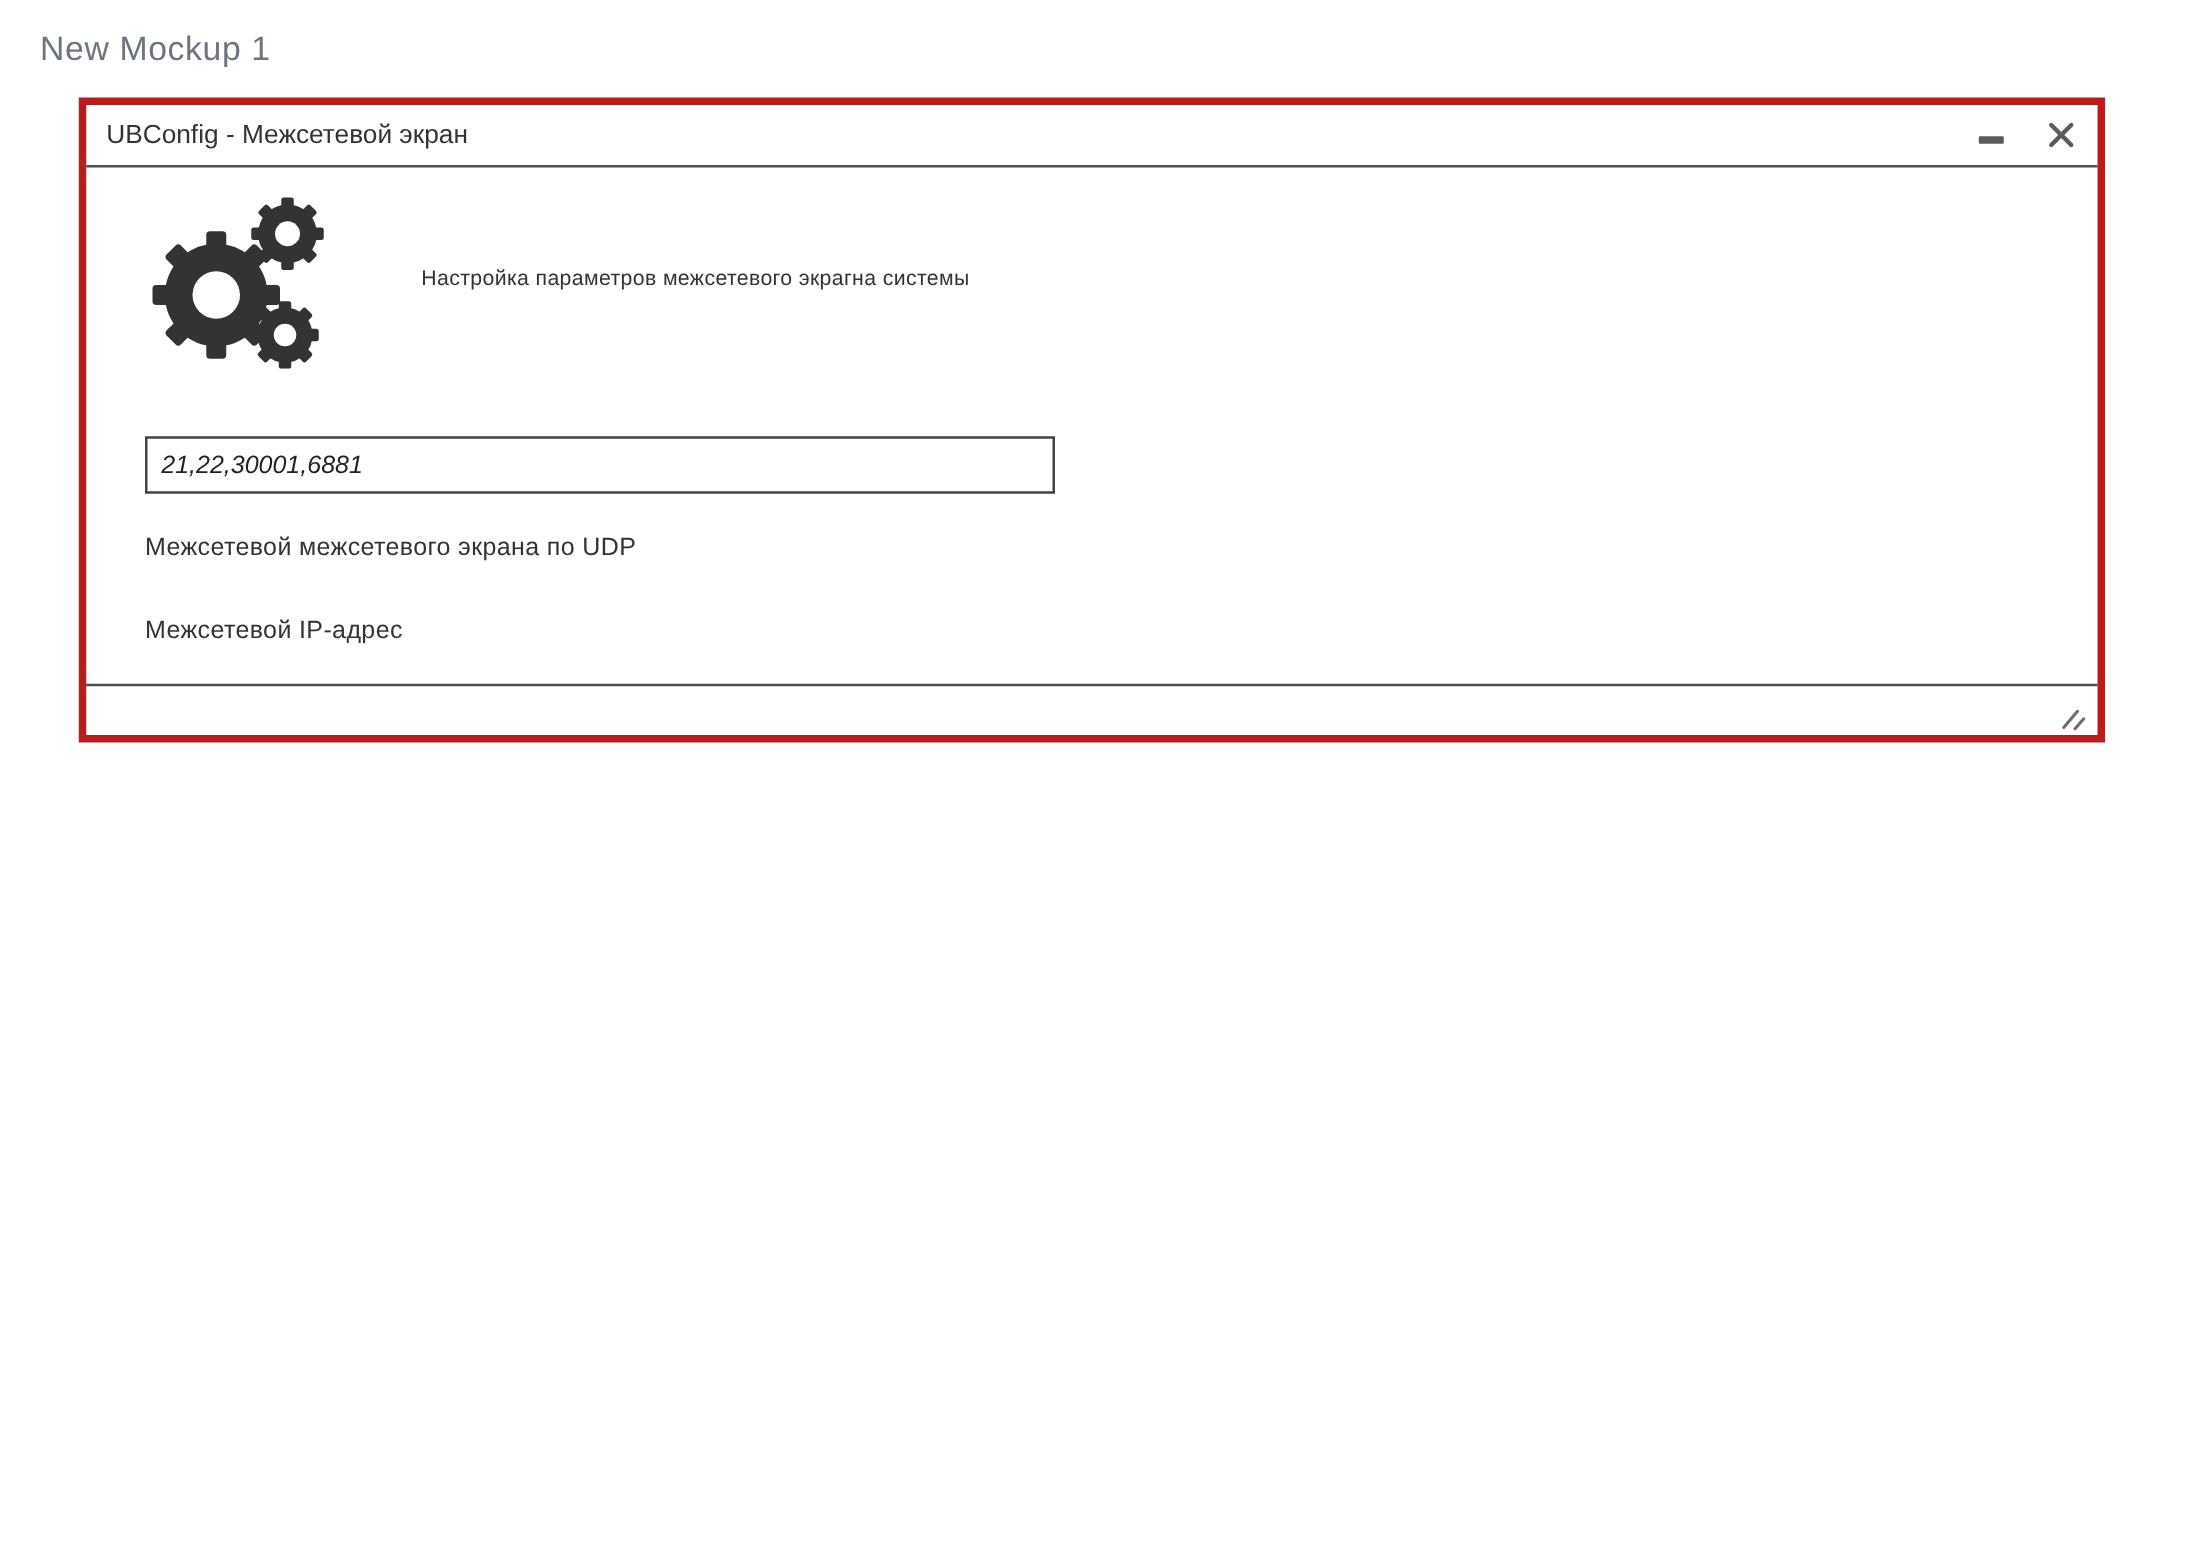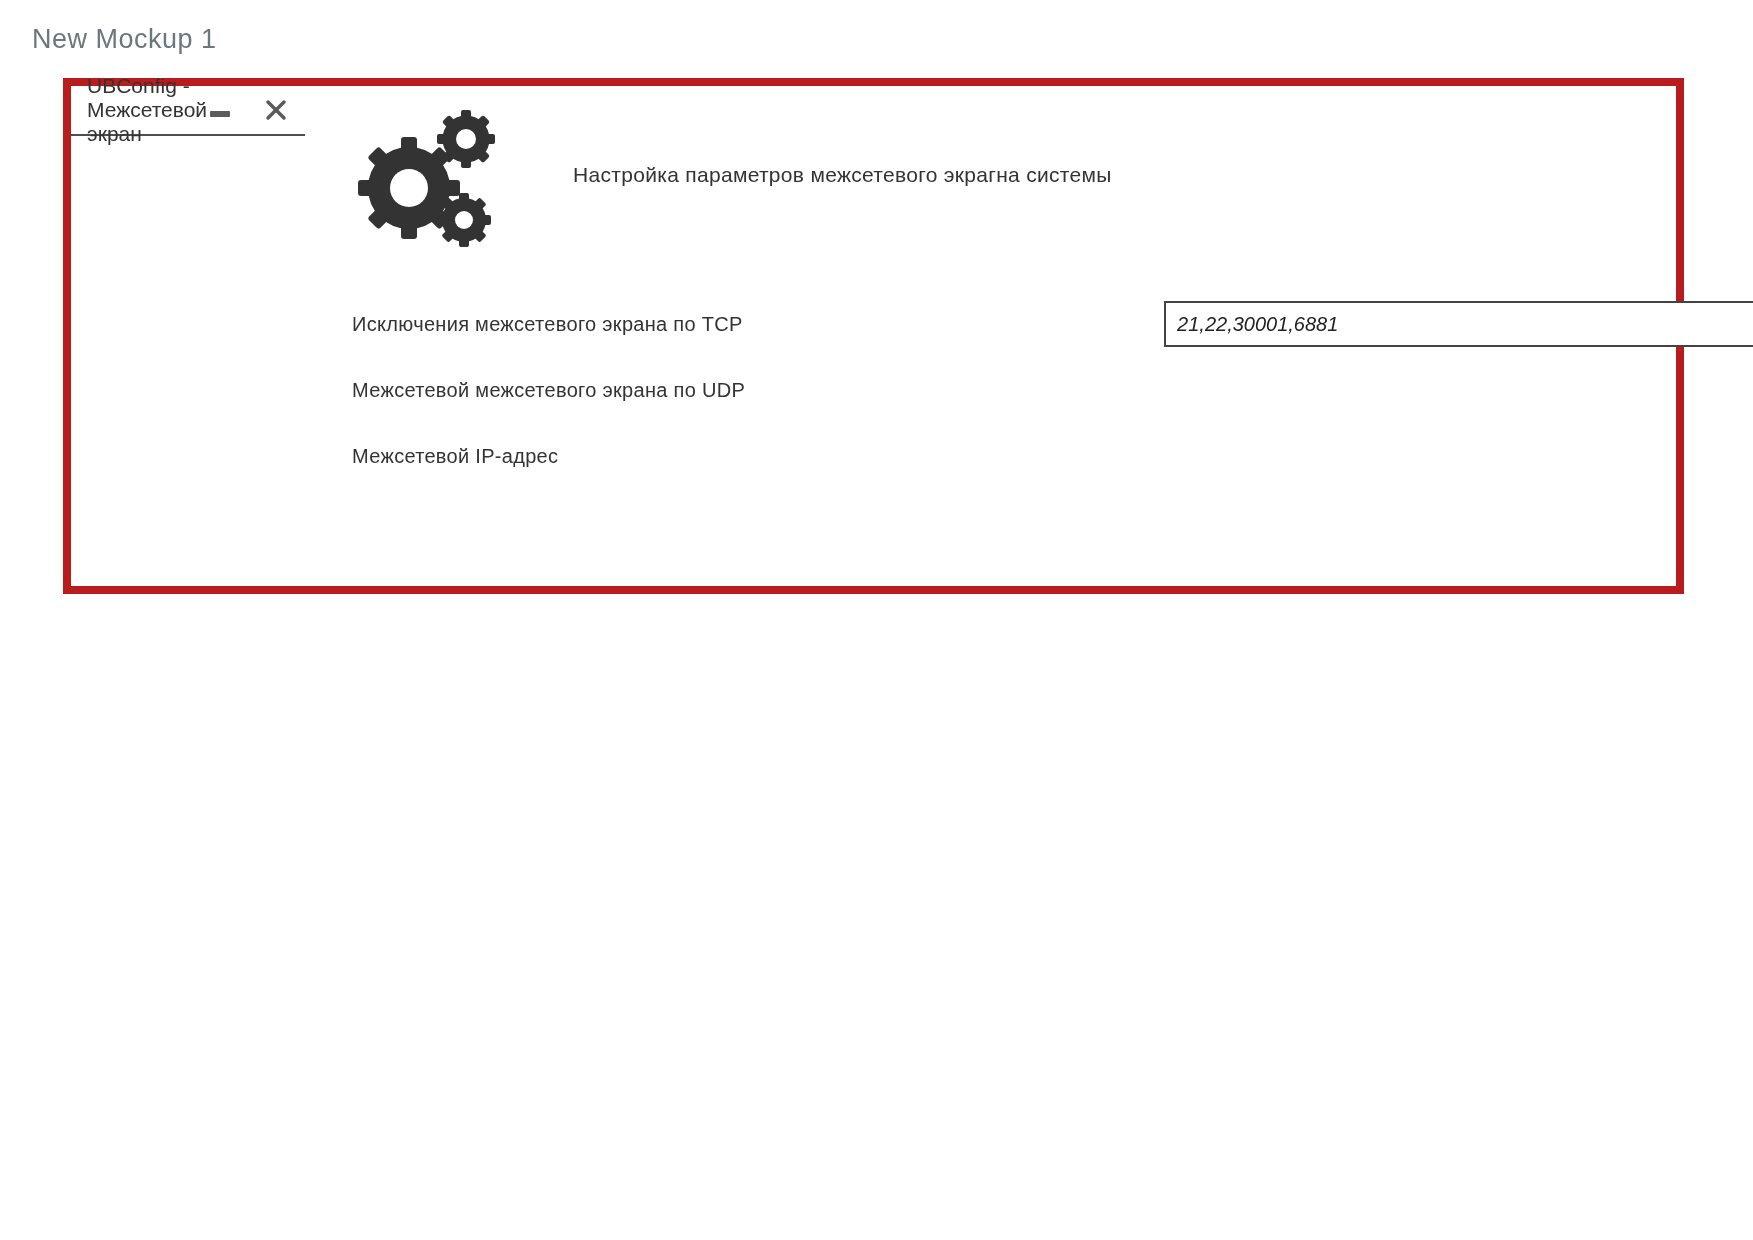--- a/index.html
+++ b/index.html
@@ -11,23 +11,23 @@
     overflow: hidden;
   }
   .page-title {
     position: absolute; left: 32px; top: 24px;
     font-size: 27px; font-weight: normal; color: #6d757e;
     letter-spacing: 0.5px;
   }
   .window {
     position: absolute; left: 63px; top: 78px;
     width: 1621px; height: 516px;
-    border: 8px solid #b91c1c;
+    border: 6px solid #b91c1c;
     background: #ffffff;
-    display: flex; 
+    display: flex; flex-direction: column;
   }
   .titlebar {
     height: 50px; flex: 0 0 50px;
     border-bottom: 2px solid #4e4e4e;
     display: flex; align-items: center;
     padding: 0 16px;
   }
   .titlebar .title { font-size: 21px; color: #333; }
   .win-controls { margin-left: auto; display: flex; align-items: center; gap: 30px; }
   .win-btn {
@@ -36,21 +36,21 @@
     display: flex; align-items: center; justify-content: center;
     padding: 0;
   }
   .dash { display: block; width: 20px; height: 6px; background: #5b5b5b; border-radius: 1px; margin-top: 8px; }
   .win-body { flex: 1 1 auto; position: relative; }
   .header-row {
     display: flex; align-items: center;
     margin: 16px 0 0 42px;
   }
   .app-icon { width: 150px; height: 145px; flex: 0 0 150px; }
-  .desc { margin-left: 76px; font-size: 21px; color: #333; letter-spacing: 0.3px; }
+  .desc { margin-left: 76px; font-size: 17px; color: #333; letter-spacing: 0.3px; }
   .form { margin-top: 54px; }
   .form-row {
     display: flex; align-items: center;
     margin: 0 0 20px 47px;
     height: 46px;
   }
   .form-row label { width: 812px; font-size: 20px; color: #333; letter-spacing: 0.3px; }
   .form-row input {
     width: 728px; height: 46px;
     border: 2px solid #434343; background: #fff;
@@ -118,21 +118,20 @@
           <rect x="-5" y="-27" width="10" height="54" rx="2" transform="rotate(135)"></rect>
           <circle r="16" fill="none" stroke="#333333" stroke-width="12"></circle>
           <circle r="9" fill="#ffffff"></circle>
         </g>
       </svg>
       <div class="desc">Настройка параметров межсетевого экрагна системы</div>
     </div>
 
     <div class="form">
       <div class="form-row">
-        <label>Исключения межсетевого экрана по TCP</label>
         <input type="text" value="21,22,30001,6881" style="">
       </div>
       <div class="form-row">
         <label>Межсетевой межсетевого экрана по UDP</label>
       </div>
       <div class="form-row">
         <label>Межсетевой IP-адрес</label>
       </div>
     </div>
   </div>

